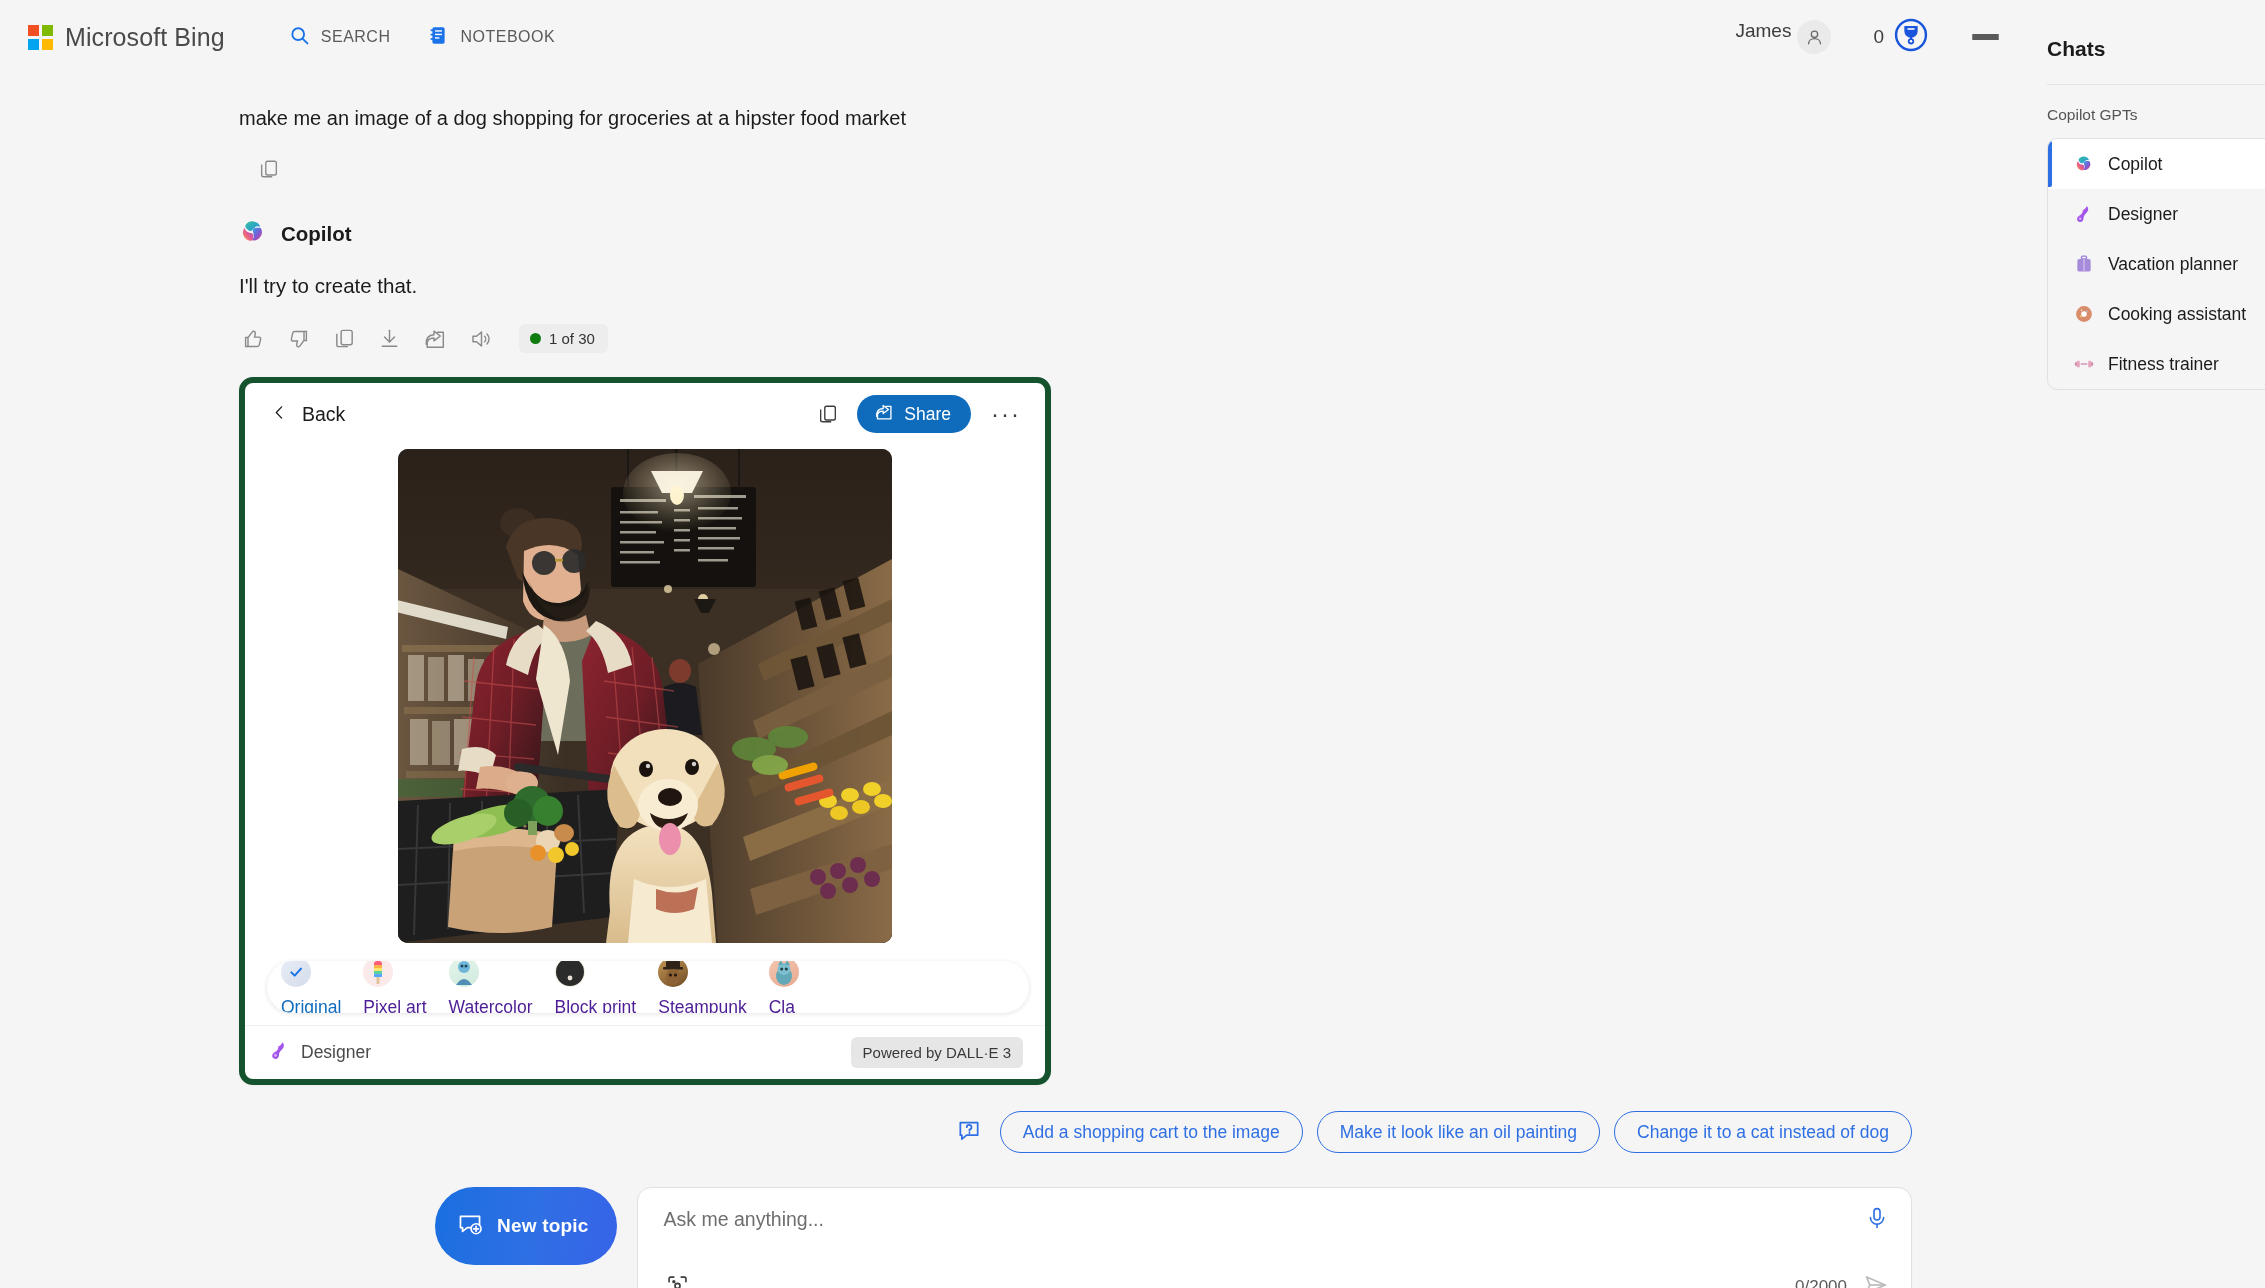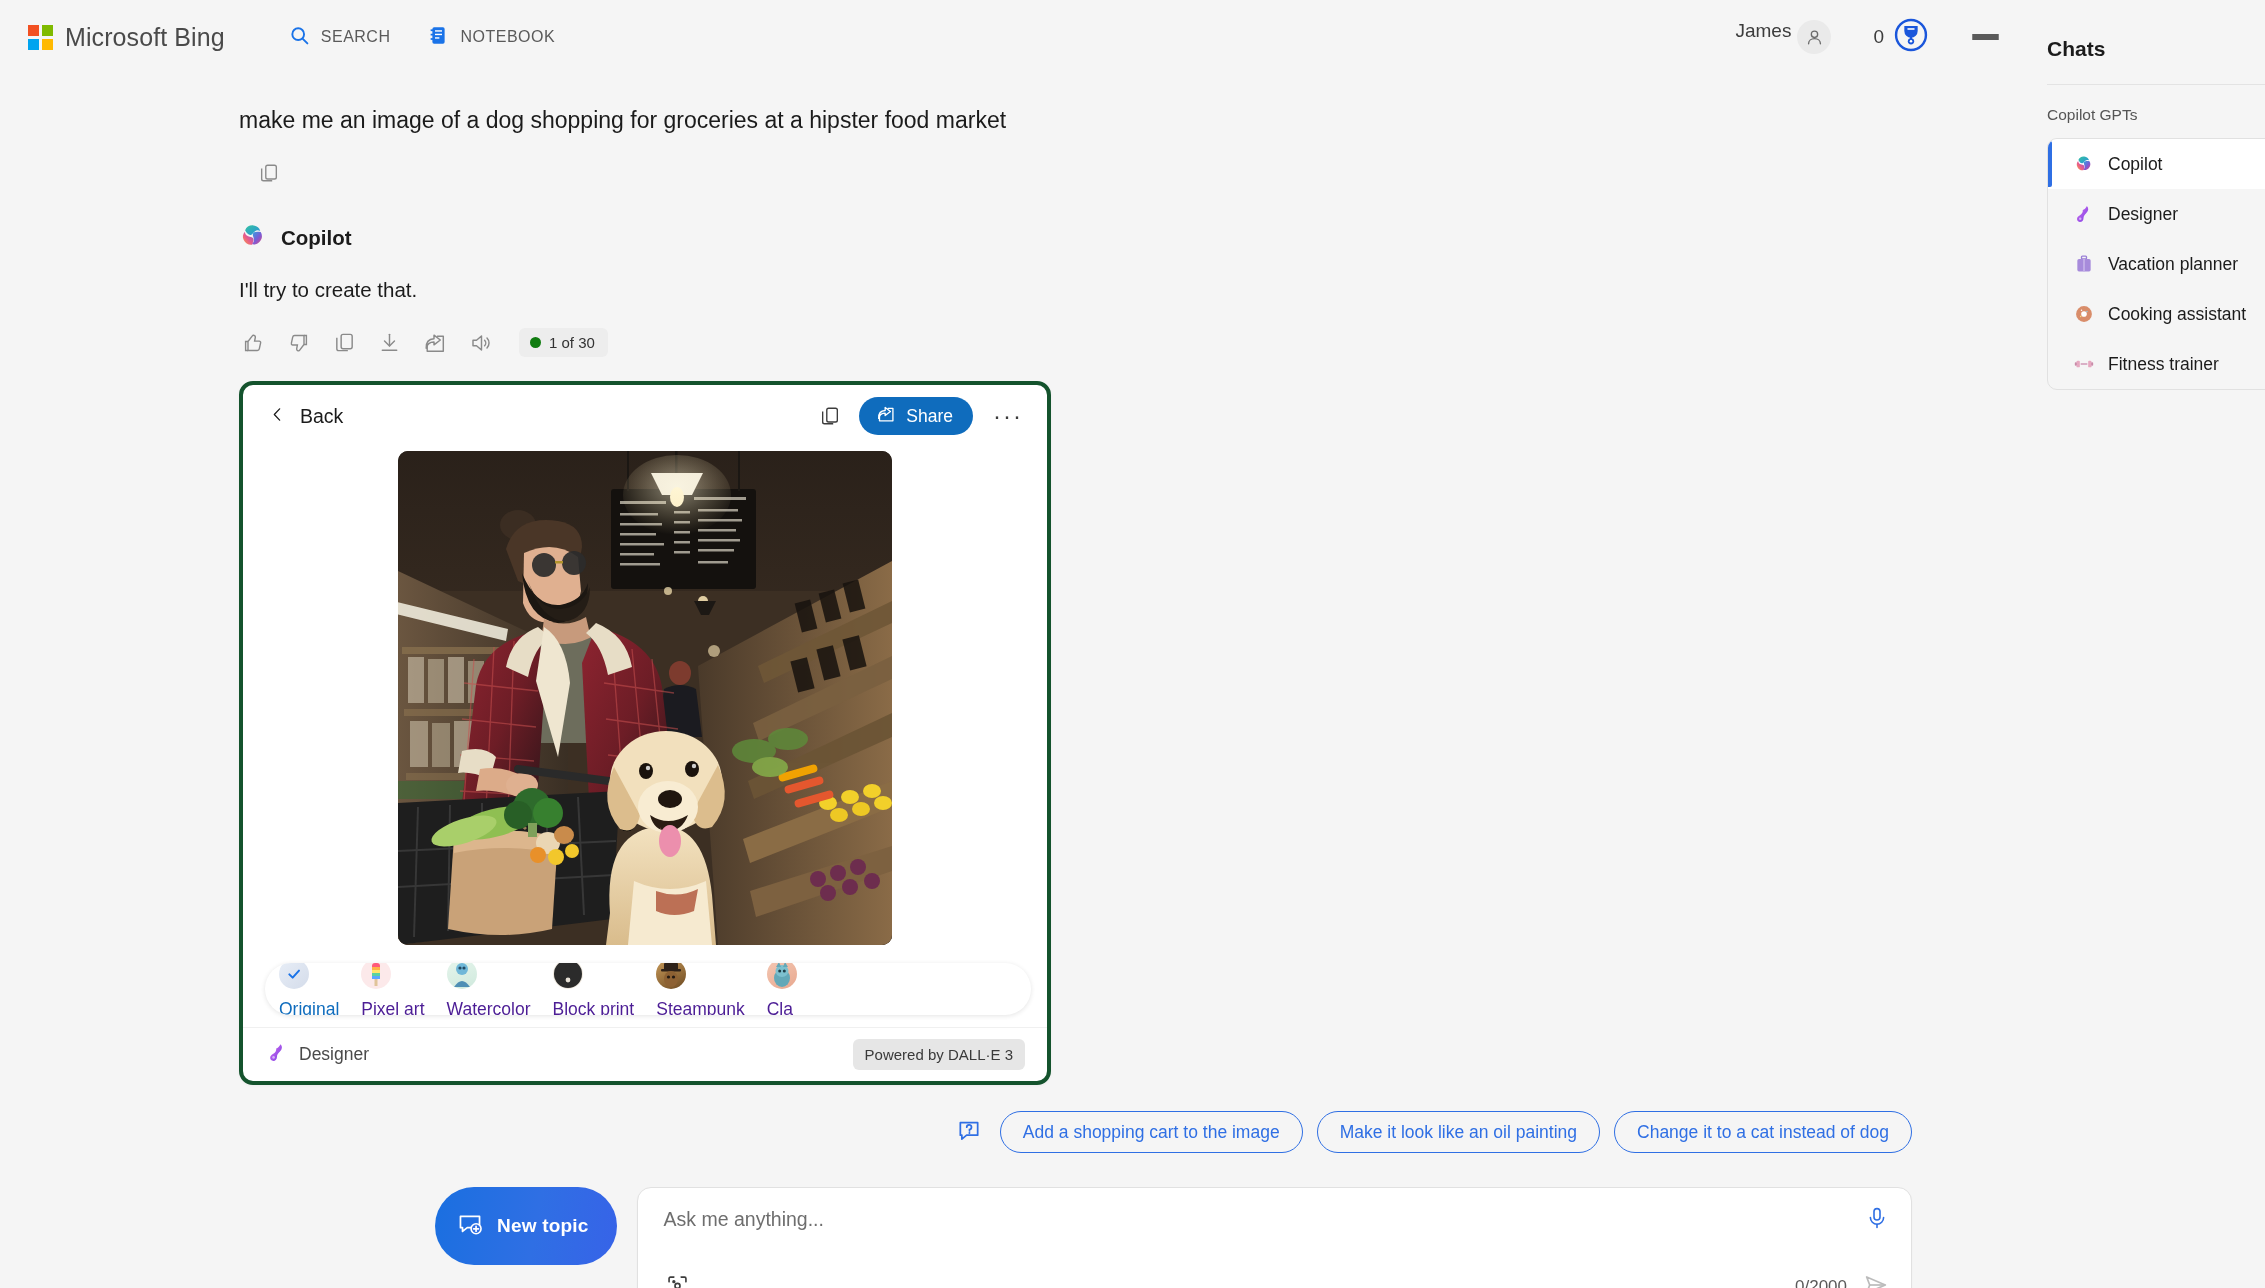--- a/index.html
+++ b/index.html
@@ -63,21 +63,21 @@
   
   .chat-area {
     flex: 1;
     position: relative;
     padding: 0 0 0 0;
     overflow: hidden;
   }
   .chat-inner { padding-left: 239px; padding-top: 30px; }
 
   .user-msg-text {
-    font-size: 23px; color: #1b1b1b; line-height: 1.4;
+    font-size: 20px; color: #1b1b1b; line-height: 1.4;
   }
   .user-actions { margin-top: 26px; margin-left: 19px; display:flex; }
   .icon-btn { cursor: pointer; display: inline-flex; align-items: center; justify-content: center; }
 
   .bot-head { display: flex; align-items: center; gap: 14px; margin-top: 38px; }
   .bot-name { font-size: 20.5px; font-weight: bold; color: #1b1b1b; }
   .bot-text { margin-top: 24px; font-size: 20.5px; color: #1b1b1b; }
 
   .bot-actions { display: flex; align-items: center; gap: 22px; margin-top: 26px; margin-left: 2px; }
   .counter-pill {
@@ -86,21 +86,21 @@
     padding: 6px 13px 6px 11px; margin-left: 4px;
   }
   .counter-dot { width: 11px; height: 11px; border-radius: 50%; background: #107c10; }
   .counter-text { font-size: 15px; color: #333; }
 
   
   .img-card {
     margin-top: 24px;
     width: 812px;
     background: #ffffff;
-    border: 4px solid #14532d;
+    border: 6px solid #14532d;
     border-radius: 14px;
     box-shadow: 0 1px 3px rgba(0,0,0,.04);
     overflow: hidden;
   }
   .card-top {
     height: 62px; display: flex; align-items: center;
     padding: 0 24px 0 26px;
   }
   .back-btn { display: flex; align-items: center; gap: 14px; cursor: pointer; }
   .back-label { font-size: 19.5px; color: #1b1b1b; }

